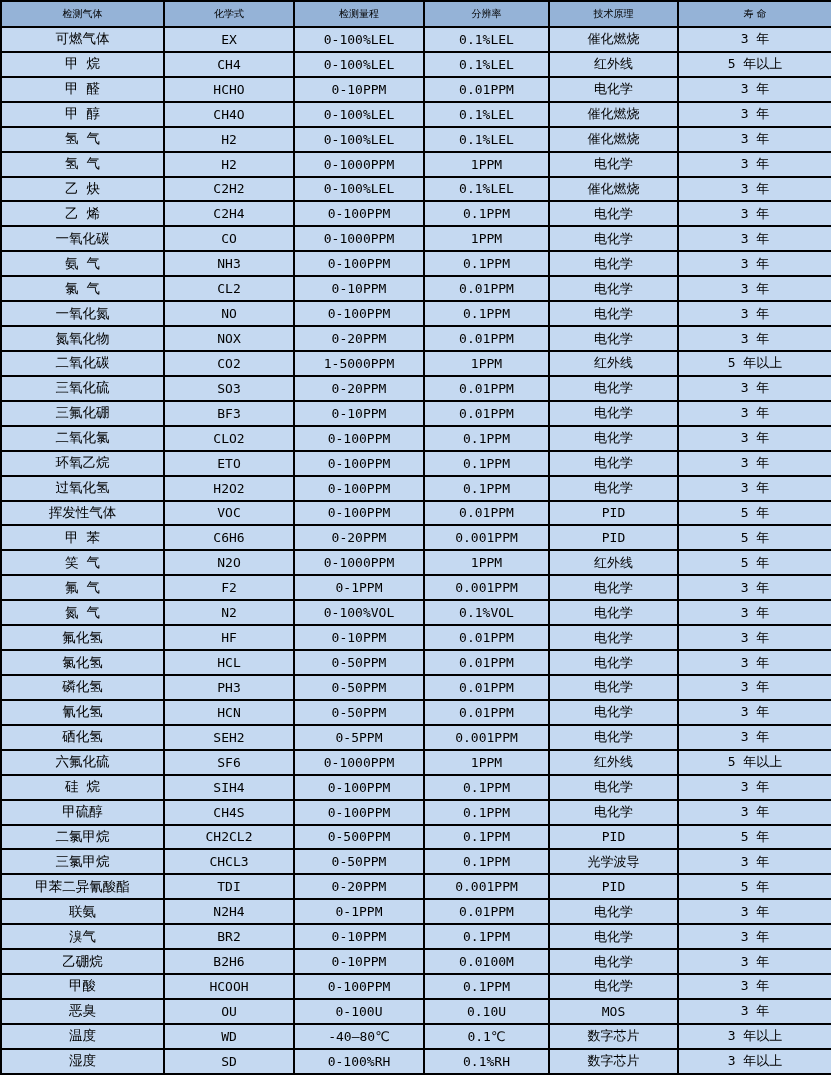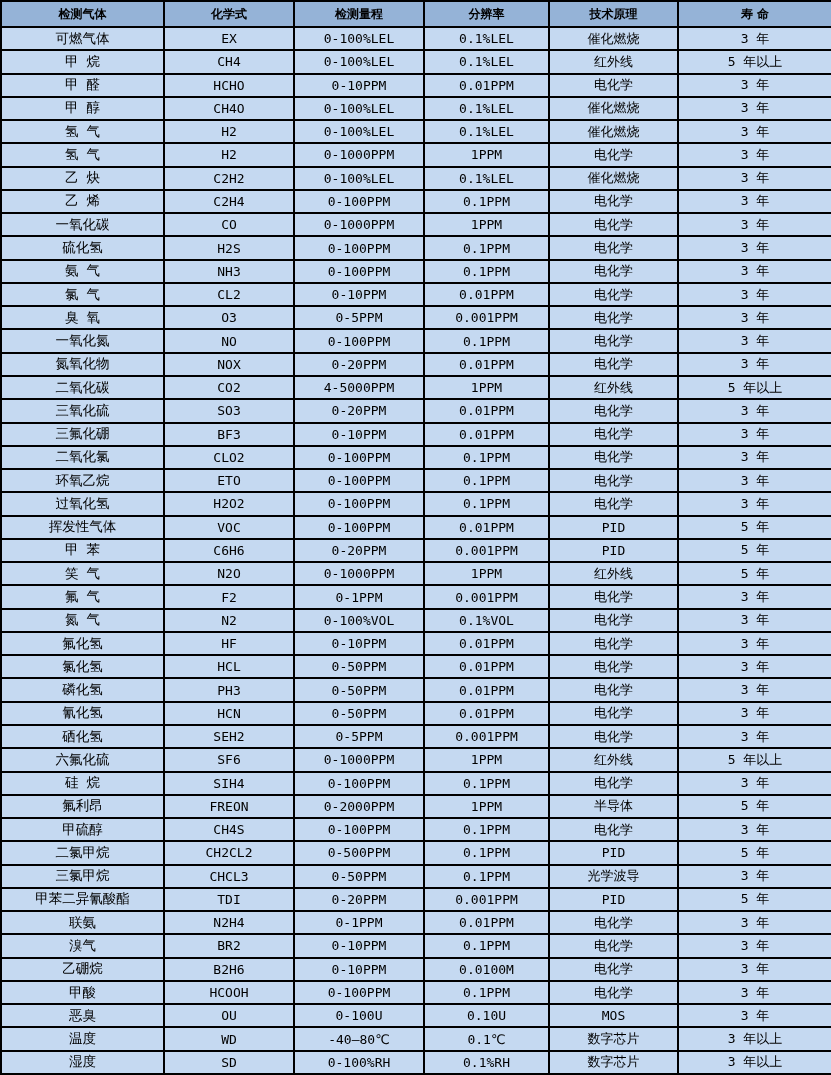--- a/index.html
+++ b/index.html
@@ -26,22 +26,22 @@
     text-align: center;
     vertical-align: middle;
     padding: 0 2px;
     overflow: hidden;
     white-space: nowrap;
     color: var(--text-color);
   }
   table.gas-table th {
     background: var(--header-bg);
     font-family: "DejaVu Sans", "Liberation Sans", sans-serif;
-    font-weight: bold;
-    font-size: 12px;
+    font-weight: normal;
+    font-size: 10px;
     height: 24px;
   }
   table.gas-table td {
     background: var(--row-bg);
     font-family: "DejaVu Sans Mono", "DejaVu Sans", monospace;
     font-size: 13px;
   }
   
   table.gas-table td:first-child {
     font-size: 13.5px;
@@ -136,48 +136,32 @@
       </tr>
       <tr>
         <td>一氧化碳</td>
         <td>CO</td>
         <td>0-1000PPM</td>
         <td>1PPM</td>
         <td>电化学</td>
         <td>3 年</td>
       </tr>
       <tr>
-        <td>硫化氢</td>
-        <td>H2S</td>
-        <td>0-100PPM</td>
-        <td>0.1PPM</td>
-        <td>电化学</td>
-        <td>3 年</td>
-      </tr>
-      <tr>
         <td>氨 气</td>
         <td>NH3</td>
         <td>0-100PPM</td>
         <td>0.1PPM</td>
         <td>电化学</td>
         <td>3 年</td>
       </tr>
       <tr>
         <td>氯 气</td>
         <td>CL2</td>
         <td>0-10PPM</td>
         <td>0.01PPM</td>
-        <td>电化学</td>
-        <td>3 年</td>
-      </tr>
-      <tr>
-        <td>臭 氧</td>
-        <td>O3</td>
-        <td>0-5PPM</td>
-        <td>0.001PPM</td>
         <td>电化学</td>
         <td>3 年</td>
       </tr>
       <tr>
         <td>一氧化氮</td>
         <td>NO</td>
         <td>0-100PPM</td>
         <td>0.1PPM</td>
         <td>电化学</td>
         <td>3 年</td>
@@ -186,21 +170,21 @@
         <td>氮氧化物</td>
         <td>NOX</td>
         <td>0-20PPM</td>
         <td>0.01PPM</td>
         <td>电化学</td>
         <td>3 年</td>
       </tr>
       <tr>
         <td>二氧化碳</td>
         <td>CO2</td>
-        <td>4-5000PPM</td>
+        <td>1-5000PPM</td>
         <td>1PPM</td>
         <td>红外线</td>
         <td>5 年以上</td>
       </tr>
       <tr>
         <td>三氧化硫</td>
         <td>SO3</td>
         <td>0-20PPM</td>
         <td>0.01PPM</td>
         <td>电化学</td>
@@ -328,28 +312,20 @@
       </tr>
       <tr>
         <td>硅 烷</td>
         <td>SIH4</td>
         <td>0-100PPM</td>
         <td>0.1PPM</td>
         <td>电化学</td>
         <td>3 年</td>
       </tr>
       <tr>
-        <td>氟利昂</td>
-        <td>FREON</td>
-        <td>0-2000PPM</td>
-        <td>1PPM</td>
-        <td>半导体</td>
-        <td>5 年</td>
-      </tr>
-      <tr>
         <td>甲硫醇</td>
         <td>CH4S</td>
         <td>0-100PPM</td>
         <td>0.1PPM</td>
         <td>电化学</td>
         <td>3 年</td>
       </tr>
       <tr>
         <td>二氯甲烷</td>
         <td>CH2CL2</td>

